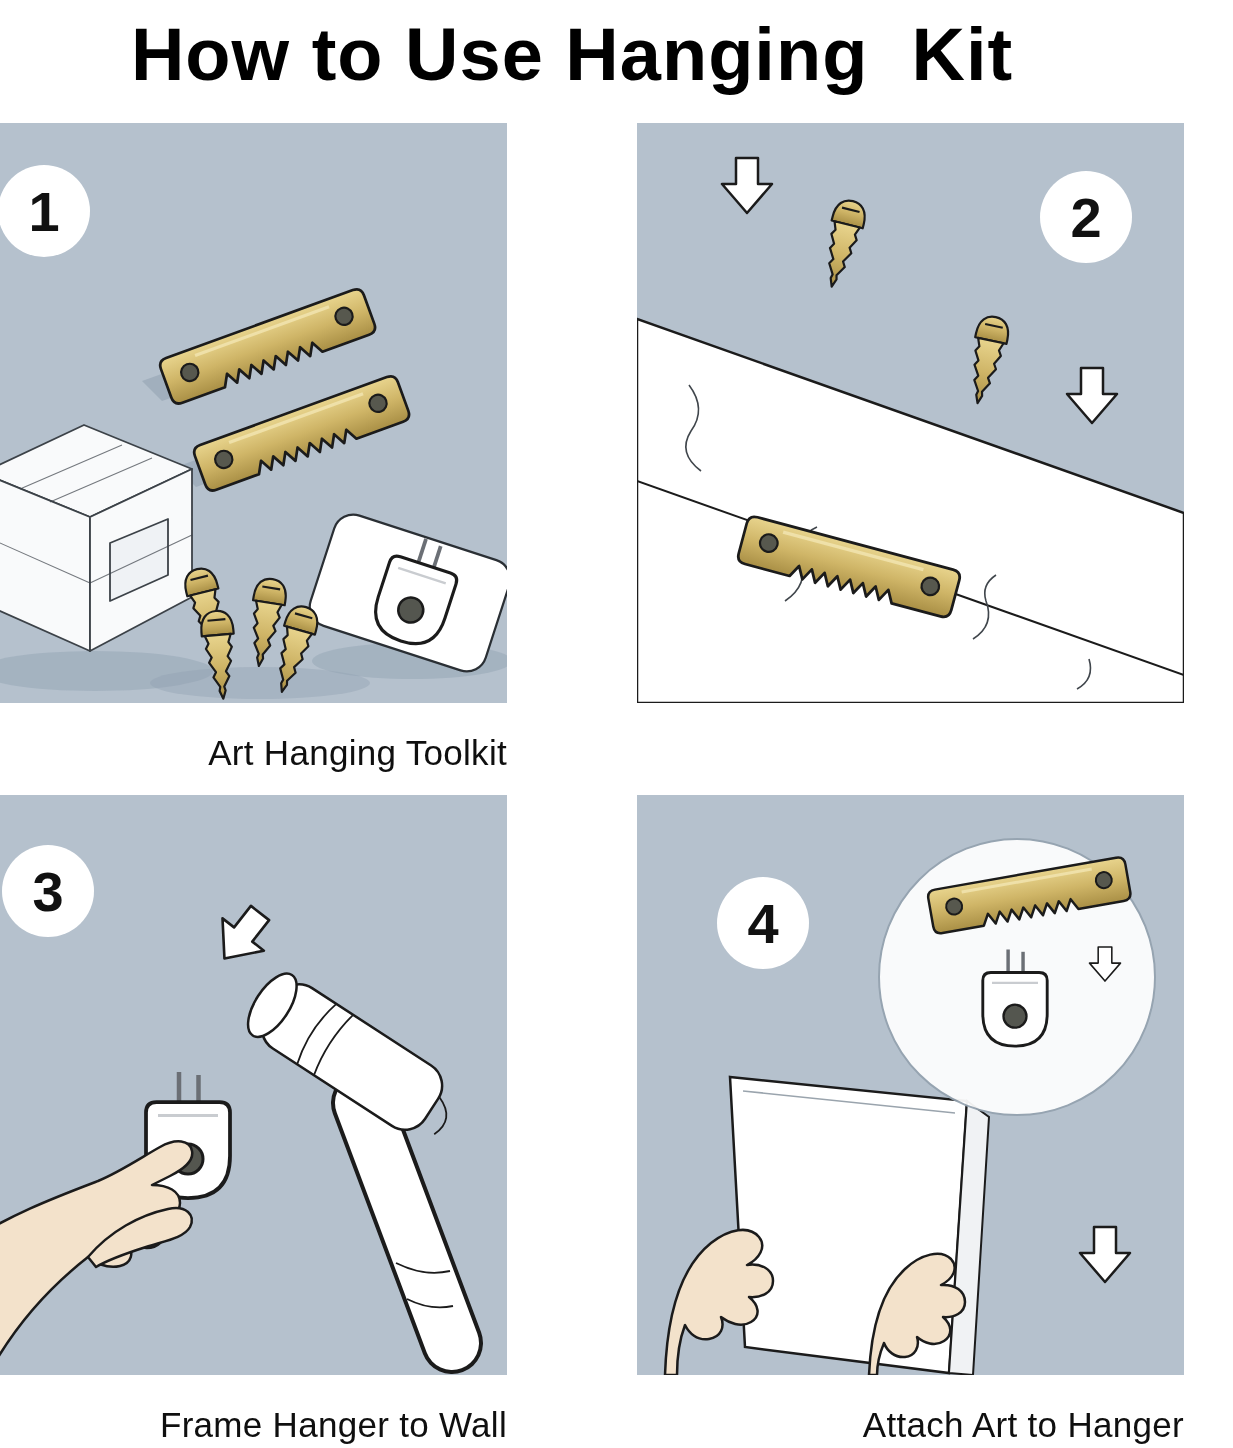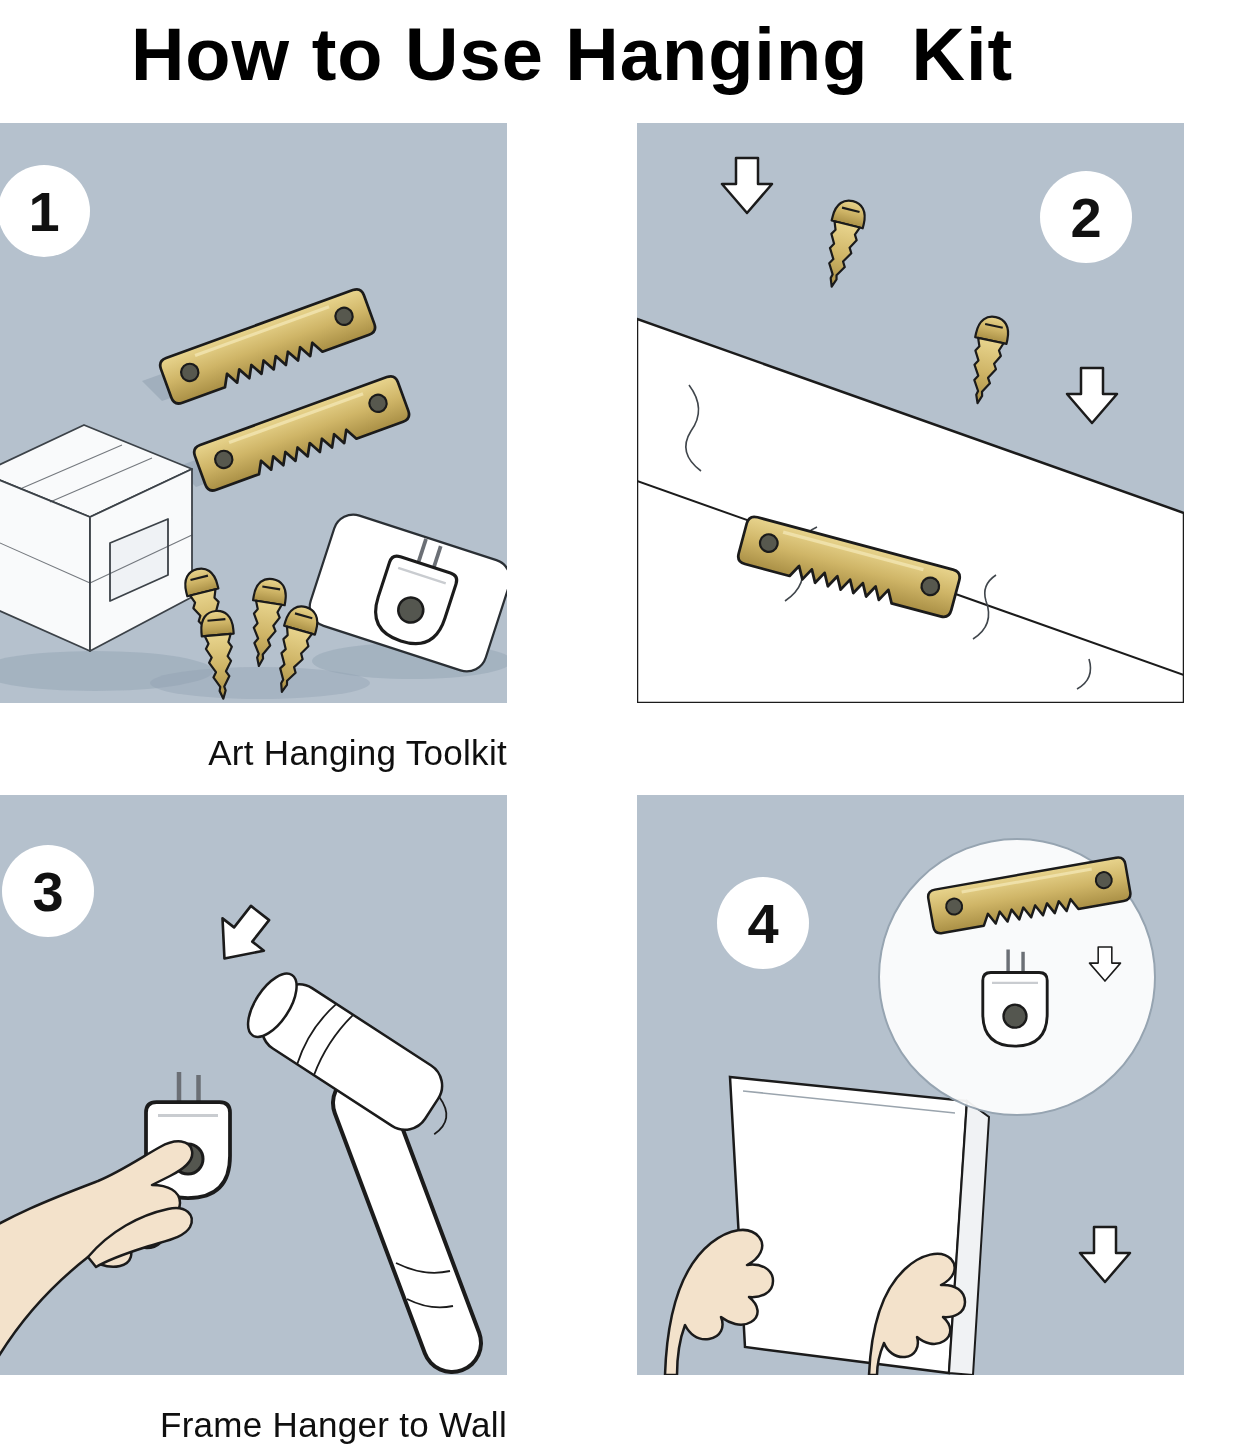--- a/index.html
+++ b/index.html
@@ -196,16 +196,17 @@
           </g>
           <g fill="#f3e2cb" stroke="#1b1b1b" stroke-width="2.5" stroke-linejoin="round">
             <path d="M232,580 C234,534 244,496 268,474 C284,459 304,454 314,464 C322,473 316,484 304,490 C318,489 328,496 328,507 C328,518 317,523 306,522 C315,530 316,540 307,546 C298,552 287,548 280,542 C283,552 278,561 268,562 C258,563 250,556 247,548 C242,560 240,570 240,580 Z"></path>
           </g>
           <use href="#arrow-down" transform="translate(468,432)"></use>
         </svg>
         <div class="badge p4">
           <span>4</span>
         </div>
       </div>
+      <figcaption>Attach Art to Hanger</figcaption>
     </figure>
 
   </div>
 </div>
 
 </body></html>

